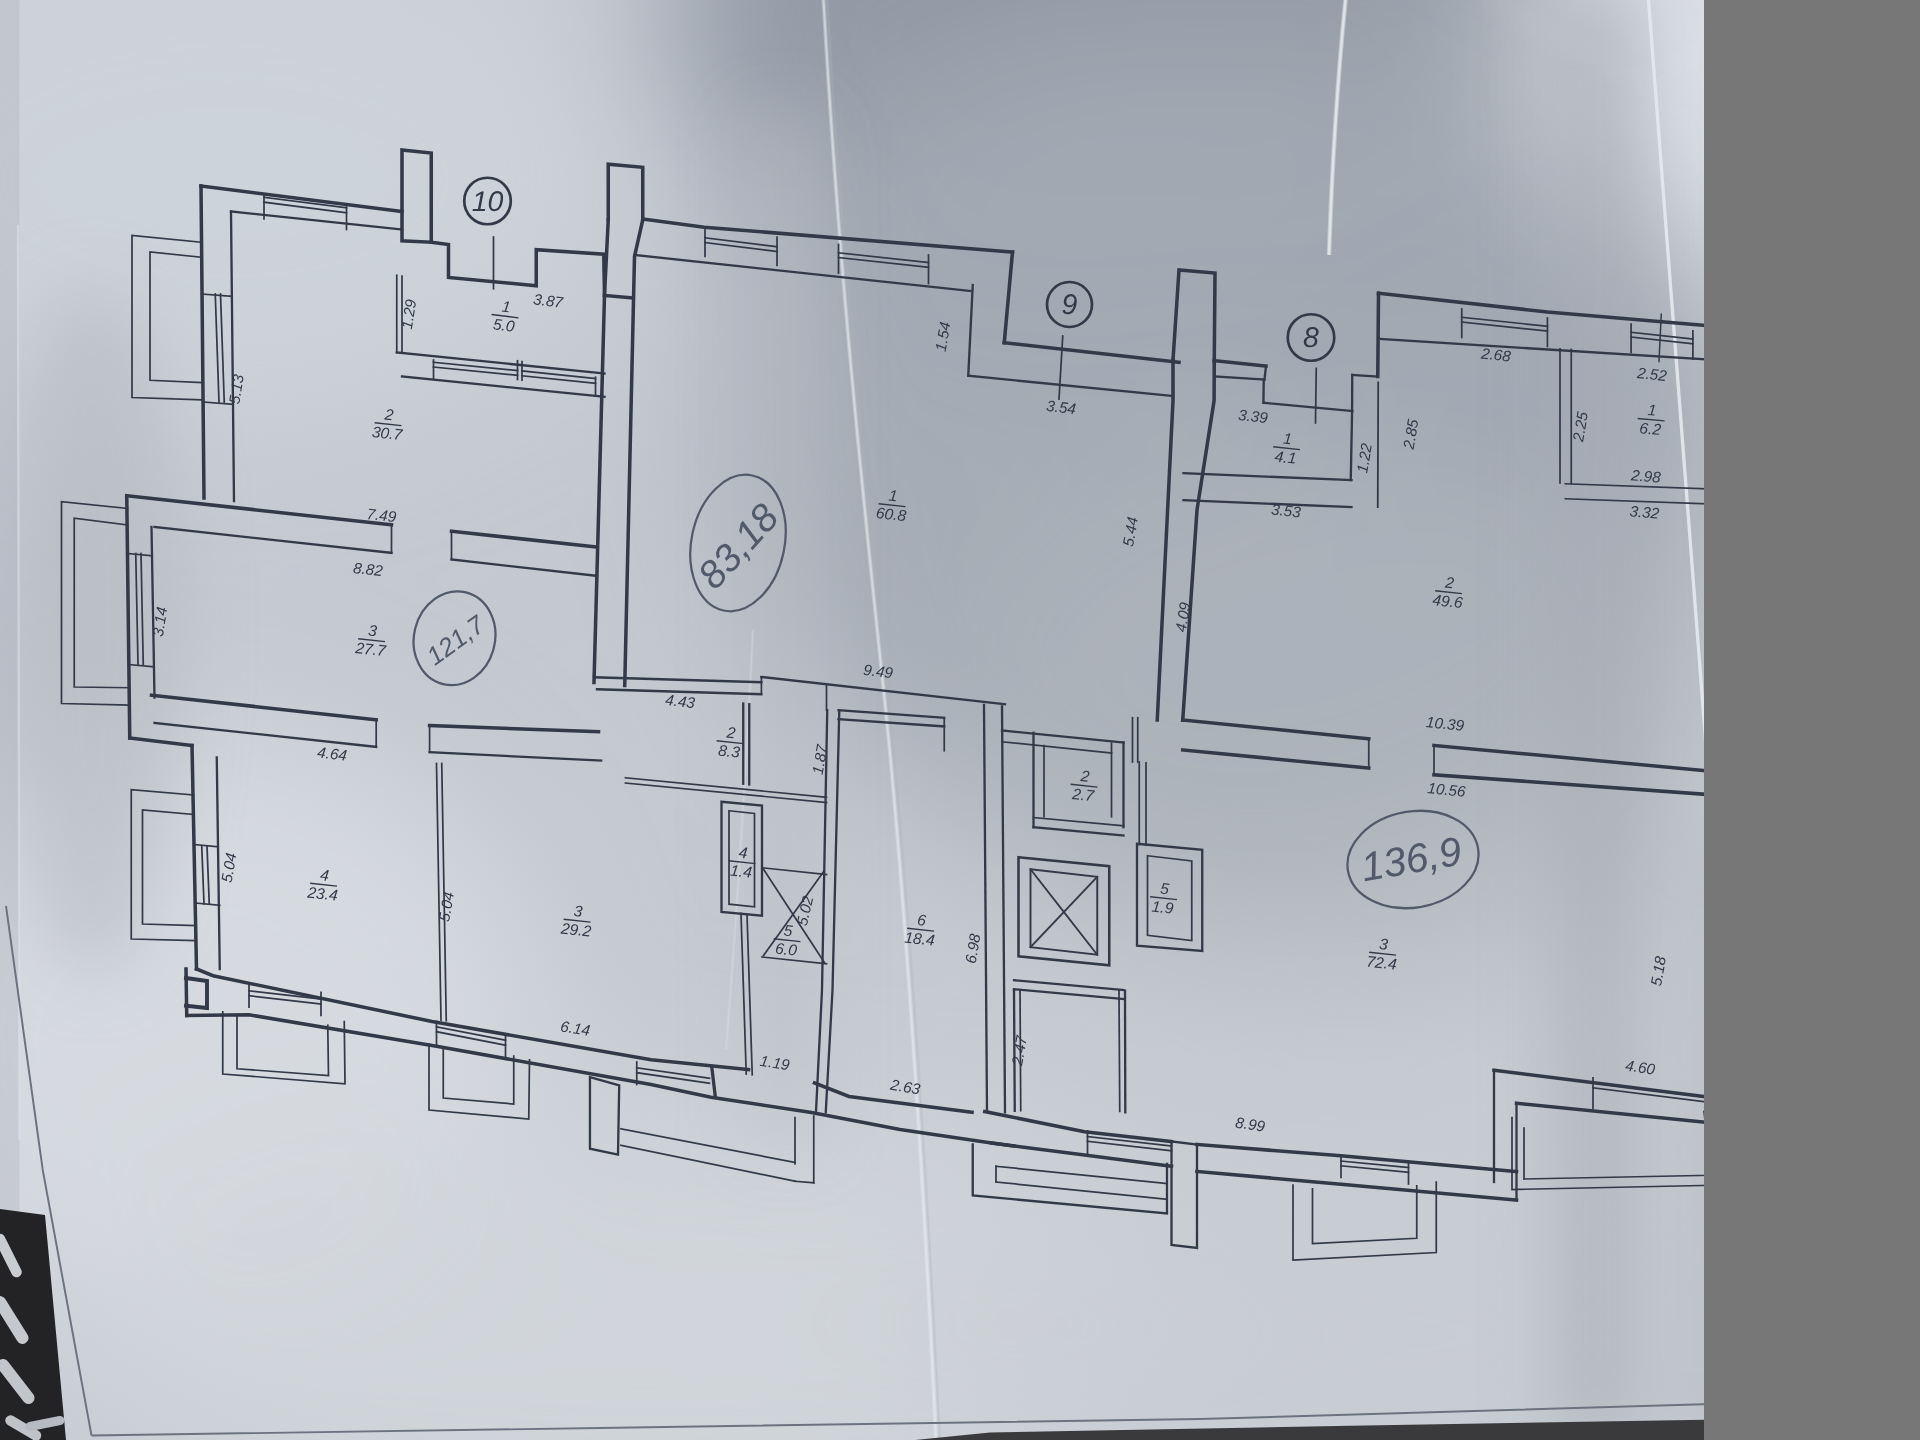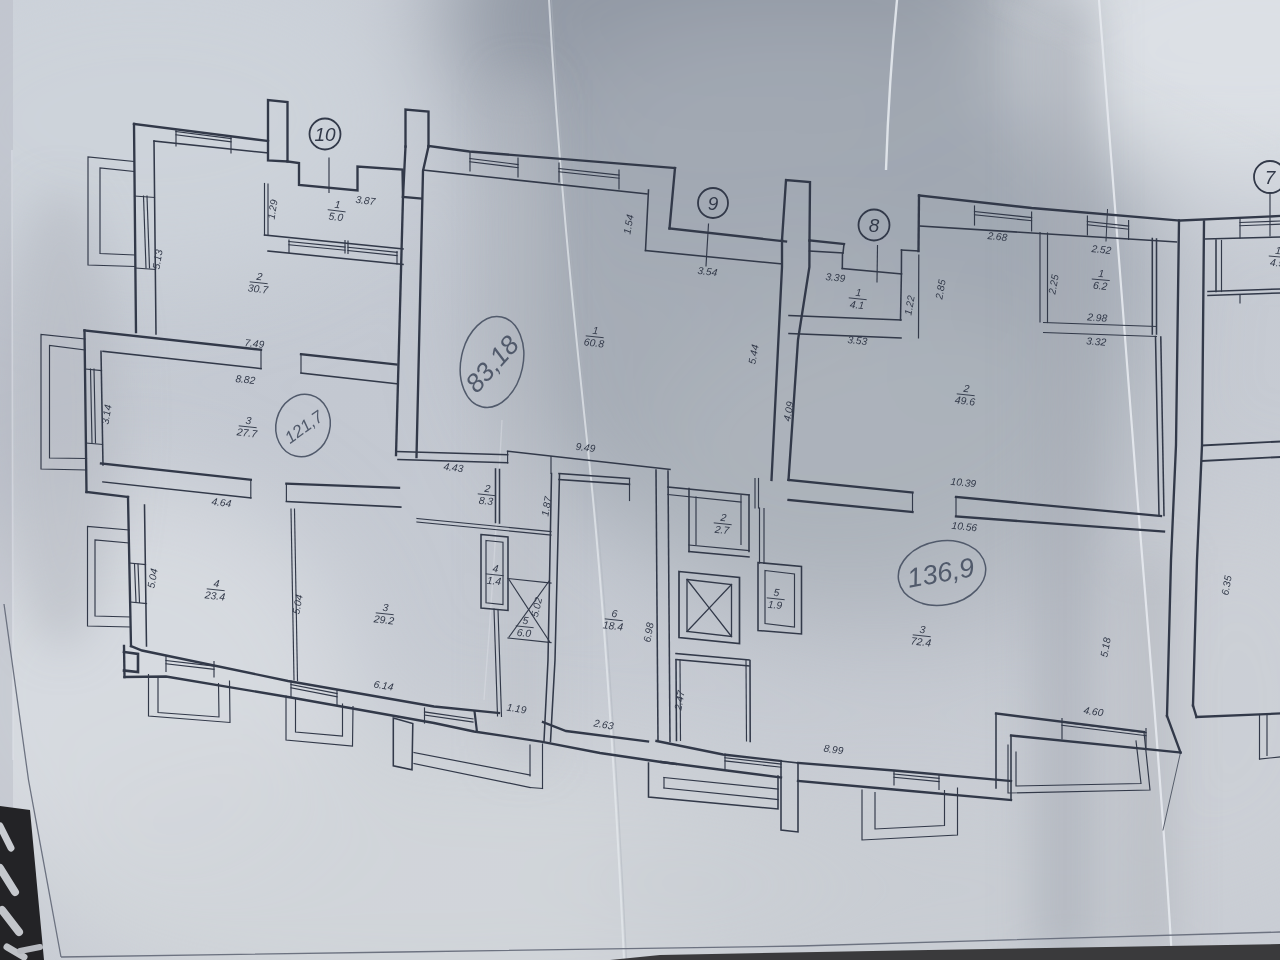--- a/index.html
+++ b/index.html
@@ -1,15 +1,15 @@
 <!DOCTYPE html>
 <html><head><meta charset="utf-8">
 <style>
 html,body{margin:0;padding:0;background:#777;}
-#page{width:1280px;height:960px;overflow:hidden;position:relative;}
+#page{width:1136px;height:960px;overflow:hidden;position:relative;}
 text{font-family:"Liberation Sans",sans-serif;}
 </style></head>
 <body>
 <div id="page"><svg xmlns="http://www.w3.org/2000/svg" width="1280" height="960" viewBox="0 0 1280 960">
 <defs>
 <linearGradient id="base" x1="0" y1="0" x2="0.7" y2="1">
  <stop offset="0" stop-color="#cbd0d8"></stop>
           <stop offset="0.4" stop-color="#c3c8d1"></stop>
           <stop offset="1" stop-color="#c9cdd4"></stop>
 </linearGradient>

